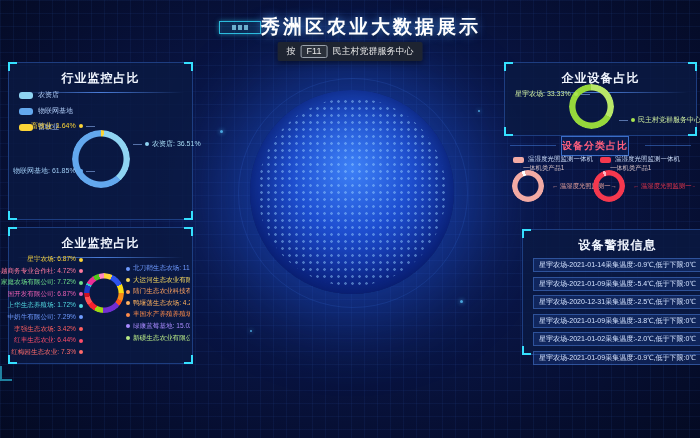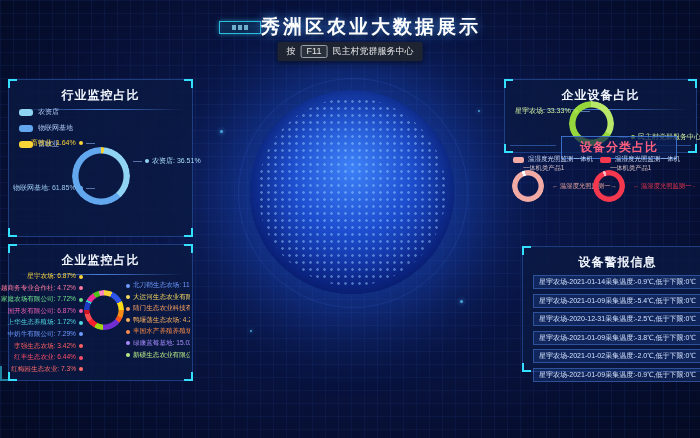--- a/index.html
+++ b/index.html
@@ -27,21 +27,21 @@
         border:1px solid rgba(80,140,255,.14);}
   .globe{position:absolute;left:250px;top:90px;width:204px;height:204px;border-radius:50%;
         background:radial-gradient(circle at 50% 38%, rgba(64,134,255,.95) 0%, rgba(32,84,220,.92) 38%,
                    rgba(16,48,160,.95) 70%, rgba(10,28,110,.98) 100%);
         box-shadow:0 0 70px 28px rgba(34,100,255,.38), inset 0 0 46px rgba(2,10,60,.65);}
   .globe-dots{position:absolute;left:258px;top:98px;width:188px;height:188px;border-radius:50%;opacity:.55;
         background-image:radial-gradient(rgba(150,205,255,.85) 1px,transparent 1.6px);
         background-size:7px 7px;}
   .spark{position:absolute;border-radius:50%;background:rgba(90,200,255,.8);box-shadow:0 0 4px rgba(90,200,255,.9);}
   
-  .panel{position:absolute;background:rgba(10,25,66,.78);border:1px solid rgba(45,92,180,.55);margin-top:17px;}
+  .panel{position:absolute;background:rgba(10,25,66,.78);border:1px solid rgba(45,92,180,.55);}
   .panel .c{position:absolute;width:7px;height:7px;}
   .panel .tl{left:-1px;top:-1px;border-left:2px solid #35e0ff;border-top:2px solid #35e0ff;}
   .panel .tr{right:-1px;top:-1px;border-right:2px solid #35e0ff;border-top:2px solid #35e0ff;}
   .panel .bl{left:-1px;bottom:-1px;border-left:2px solid #35e0ff;border-bottom:2px solid #35e0ff;}
   .panel .br{right:-1px;bottom:-1px;border-right:2px solid #35e0ff;border-bottom:2px solid #35e0ff;}
   .ptitle{text-align:center;font-size:12px;font-weight:bold;color:#f2f7ff;letter-spacing:1px;padding-top:7px;}
   .pline{height:1px;margin:5px 8px 0;background:linear-gradient(90deg,transparent,rgba(90,150,255,.8),transparent);}
   .donut{position:absolute;border-radius:50%;
         -webkit-mask:radial-gradient(farthest-side,transparent calc(100% - 7px),#000 calc(100% - 6px));
         mask:radial-gradient(farthest-side,transparent calc(100% - 7px),#000 calc(100% - 6px));
@@ -70,22 +70,22 @@
   #entL{left:2px;top:27px;width:72px;align-items:flex-end;}
   #entR{left:117px;top:36px;width:64px;align-items:flex-start;overflow:hidden;}
   #entR .ent-row{max-width:64px;overflow:hidden;}
   
   #pC{left:504px;top:62px;width:191px;height:72px;}
   #dC{left:64px;top:21px;width:45px;height:45px;
       background:conic-gradient(#b9e868 0deg 120deg,#96d83b 120deg 360deg);}
   
   #pD{left:504px;top:136px;width:191px;height:88px;overflow:hidden;}
   .class-title{position:absolute;left:57px;top:0;border:1px solid rgba(70,130,230,.8);
-      background:rgba(12,32,86,.7);color:#ff5f7e;font-size:12px;font-weight:bold;
-      padding:2px 18px;letter-spacing:1px;}
+      background:rgba(12,32,86,.7);color:#ff5f7e;font-size:10px;font-weight:bold;
+      padding:2px 0;letter-spacing:1px;}
   .side-line{position:absolute;top:9px;height:1px;background:rgba(70,130,230,.5);width:46px;}
   .mini-legend{position:absolute;display:flex;align-items:center;gap:4px;font-size:6.5px;color:#c9d9f5;white-space:nowrap;}
   .mini-sw{width:11px;height:6px;border-radius:2px;}
   .mini-call{position:absolute;font-size:6.3px;color:#d8c4c8;white-space:nowrap;}
   .mini-donut{position:absolute;width:32px;height:32px;border-radius:50%;
       -webkit-mask:radial-gradient(farthest-side,transparent calc(100% - 6px),#000 calc(100% - 5px));
       mask:radial-gradient(farthest-side,transparent calc(100% - 6px),#000 calc(100% - 5px));}
   #mdL{left:8px;top:34px;background:conic-gradient(from -24deg,#ffffff 0 12deg,#f2aaa4 12deg 360deg);}
   #mdR{left:89px;top:34px;background:conic-gradient(from -24deg,#ffb3c0 0 10deg,#f5384e 10deg 360deg);}
   

